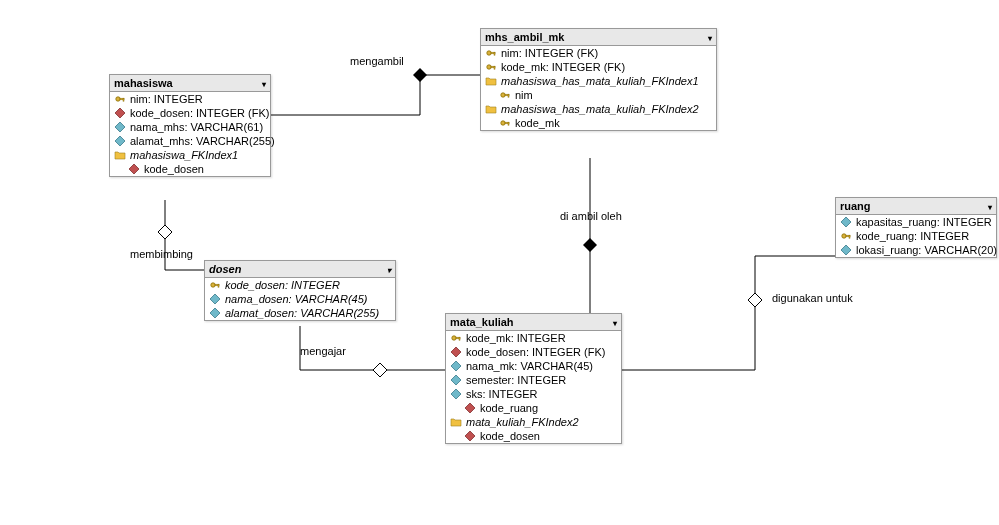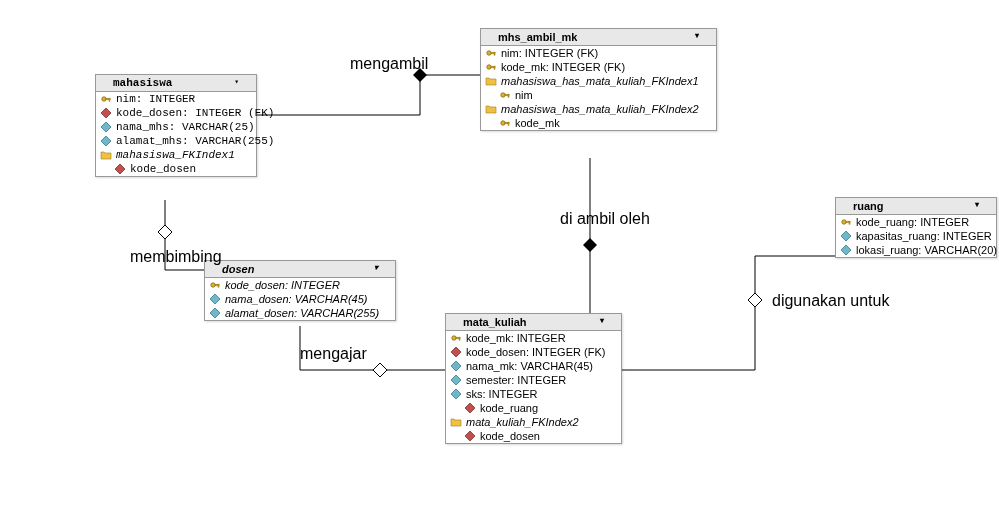--- a/index.html
+++ b/index.html
@@ -16,25 +16,25 @@
   }
   .entity {
     position: absolute;
     background: #fff;
     border: 1px solid #999;
     box-shadow: 1px 1px 2px rgba(0,0,0,0.15);
   }
   .entity-header {
     background: #e8e8e8;
     border-bottom: 1px solid #999;
-    padding: 2px 17px;
+    padding: 2px 4px;
     font-weight: bold;
     display: flex;
     justify-content: space-between;
-    align-items: flex-start;
+    align-items: flex-end;
   }
   .entity-header .triangle {
     font-size: 8px;
   }
   .row {
     display: flex;
     align-items: center;
     padding: 1px 4px;
     gap: 4px;
     white-space: nowrap;
@@ -45,21 +45,21 @@
     display: inline-flex;
     align-items: center;
     justify-content: center;
     flex: 0 0 12px;
   }
   .icon svg { width: 12px; height: 12px; }
   .indent { padding-left: 18px; }
   .italic { font-style: italic; text-align: right; }
   .label {
     position: absolute;
-    font-size: 16px;
+    font-size: 11px;
     background: transparent;
   }
   svg.connectors {
     position: absolute;
     top: 0; left: 0;
     width: 999px; height: 525px;
     pointer-events: none;
   }
 </style>
 </head>
@@ -76,21 +76,21 @@
   <polyline points="300,326 300,370 445,370" fill="none" stroke="#000" stroke-width="1"></polyline>
   <polygon points="380,363 387,370 380,377 373,370" fill="#fff" stroke="#000"></polygon>
 
   <polyline points="590,158 590,313" fill="none" stroke="#000" stroke-width="1"></polyline>
   <polygon points="590,238 597,245 590,252 583,245" fill="#000"></polygon>
 
   <polyline points="835,256 755,256 755,370 620,370" fill="none" stroke="#000" stroke-width="1"></polyline>
   <polygon points="755,293 762,300 755,307 748,300" fill="#fff" stroke="#000"></polygon>
 </svg>
 
-<div class="entity" style="left:95px; top:74px; width:160px;font-family:Liberation Mono, monospace;">
+<div class="entity" style="left:109px; top:74px; width:160px;">
   <div class="entity-header">
     <span>mahasiswa</span>
     <span class="triangle">▾</span>
   </div>
   <div>
       <div class="row">
         <span class="icon">
           <svg viewBox="0 0 12 12">
             <circle cx="4" cy="6" r="2.2" fill="#d9b13b" stroke="#8a6d00" stroke-width="0.8"></circle>
             <rect x="6" y="5.2" width="4" height="1.6" fill="#d9b13b" stroke="#8a6d00" stroke-width="0.5"></rect>
@@ -106,21 +106,21 @@
           </svg>
         </span>
         <span>kode_dosen: INTEGER (FK)</span>
       </div>
       <div class="row">
         <span class="icon">
           <svg viewBox="0 0 12 12">
             <polygon points="6,1 11,6 6,11 1,6" fill="#6fb8c9" stroke="#3a7a8a" stroke-width="0.8"></polygon>
           </svg>
         </span>
-        <span>nama_mhs: VARCHAR(25)</span>
+        <span>nama_mhs: VARCHAR(61)</span>
       </div>
       <div class="row">
         <span class="icon">
           <svg viewBox="0 0 12 12">
             <polygon points="6,1 11,6 6,11 1,6" fill="#6fb8c9" stroke="#3a7a8a" stroke-width="0.8"></polygon>
           </svg>
         </span>
         <span>alamat_mhs: VARCHAR(255)</span>
       </div>
       <div class="row">
@@ -319,34 +319,34 @@
 
 <div class="entity" style="left:835px; top:197px; width:160px;">
   <div class="entity-header">
     <span>ruang</span>
     <span class="triangle">▾</span>
   </div>
   <div>
       <div class="row">
         <span class="icon">
           <svg viewBox="0 0 12 12">
+            <polygon points="6,1 11,6 6,11 1,6" fill="#6fb8c9" stroke="#3a7a8a" stroke-width="0.8"></polygon>
+          </svg>
+        </span>
+        <span>kapasitas_ruang: INTEGER</span>
+      </div>
+      <div class="row">
+        <span class="icon">
+          <svg viewBox="0 0 12 12">
             <circle cx="4" cy="6" r="2.2" fill="#d9b13b" stroke="#8a6d00" stroke-width="0.8"></circle>
             <rect x="6" y="5.2" width="4" height="1.6" fill="#d9b13b" stroke="#8a6d00" stroke-width="0.5"></rect>
             <rect x="9" y="5.2" width="1" height="3" fill="#d9b13b" stroke="#8a6d00" stroke-width="0.5"></rect>
           </svg>
         </span>
         <span>kode_ruang: INTEGER</span>
-      </div>
-      <div class="row">
-        <span class="icon">
-          <svg viewBox="0 0 12 12">
-            <polygon points="6,1 11,6 6,11 1,6" fill="#6fb8c9" stroke="#3a7a8a" stroke-width="0.8"></polygon>
-          </svg>
-        </span>
-        <span>kapasitas_ruang: INTEGER</span>
       </div>
       <div class="row">
         <span class="icon">
           <svg viewBox="0 0 12 12">
             <polygon points="6,1 11,6 6,11 1,6" fill="#6fb8c9" stroke="#3a7a8a" stroke-width="0.8"></polygon>
           </svg>
         </span>
         <span>lokasi_ruang: VARCHAR(20)</span>
       </div>
     </div>

